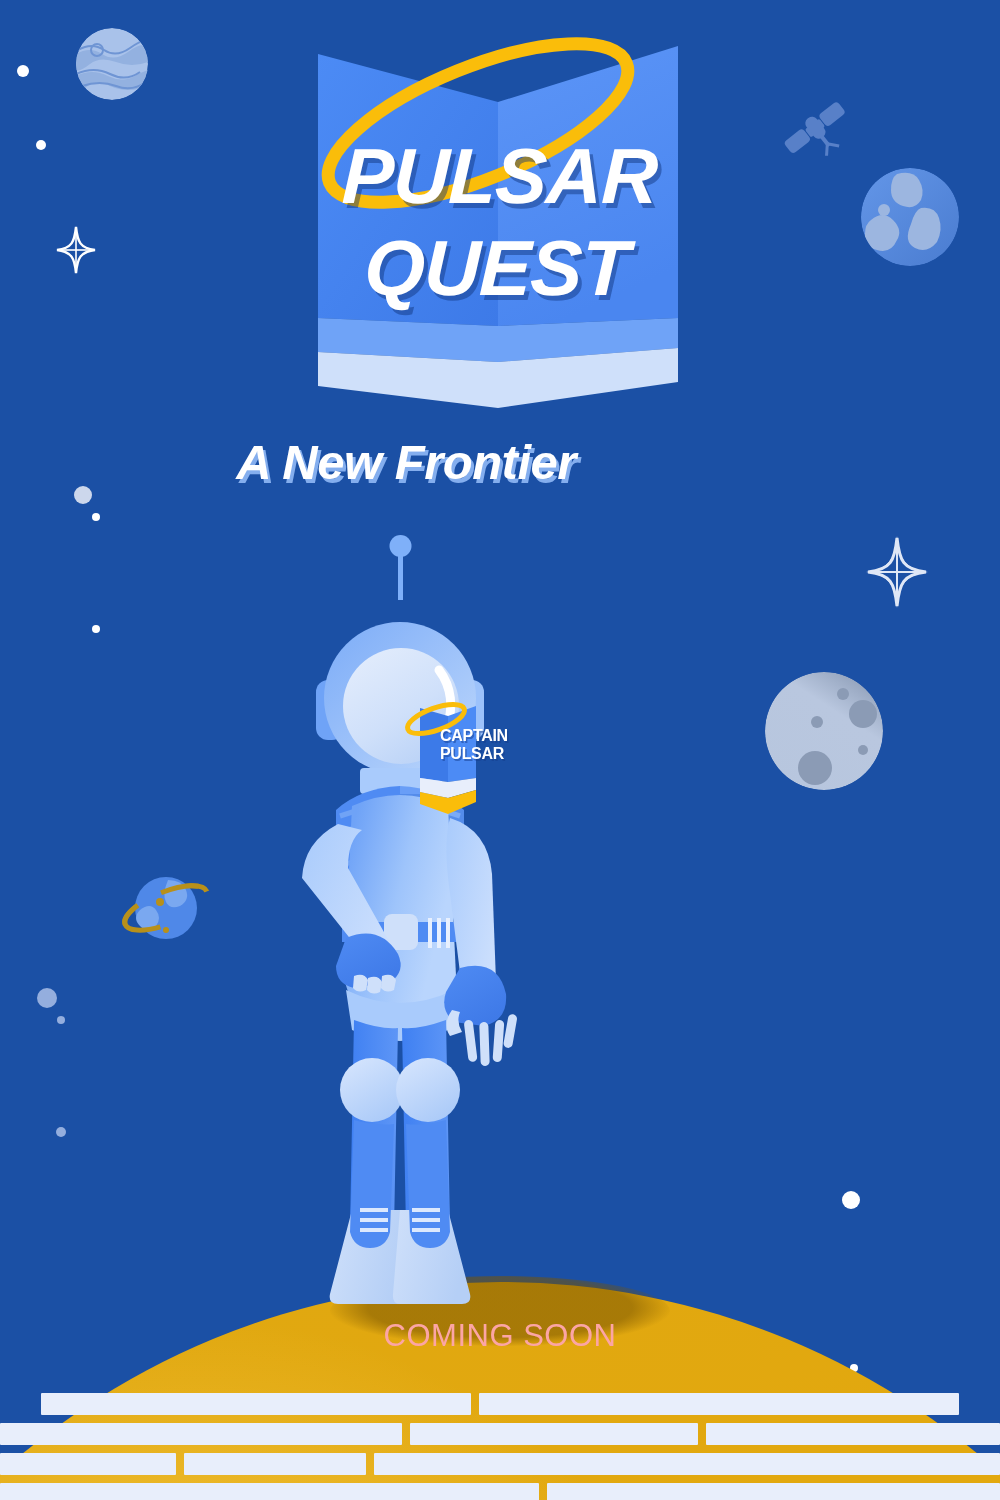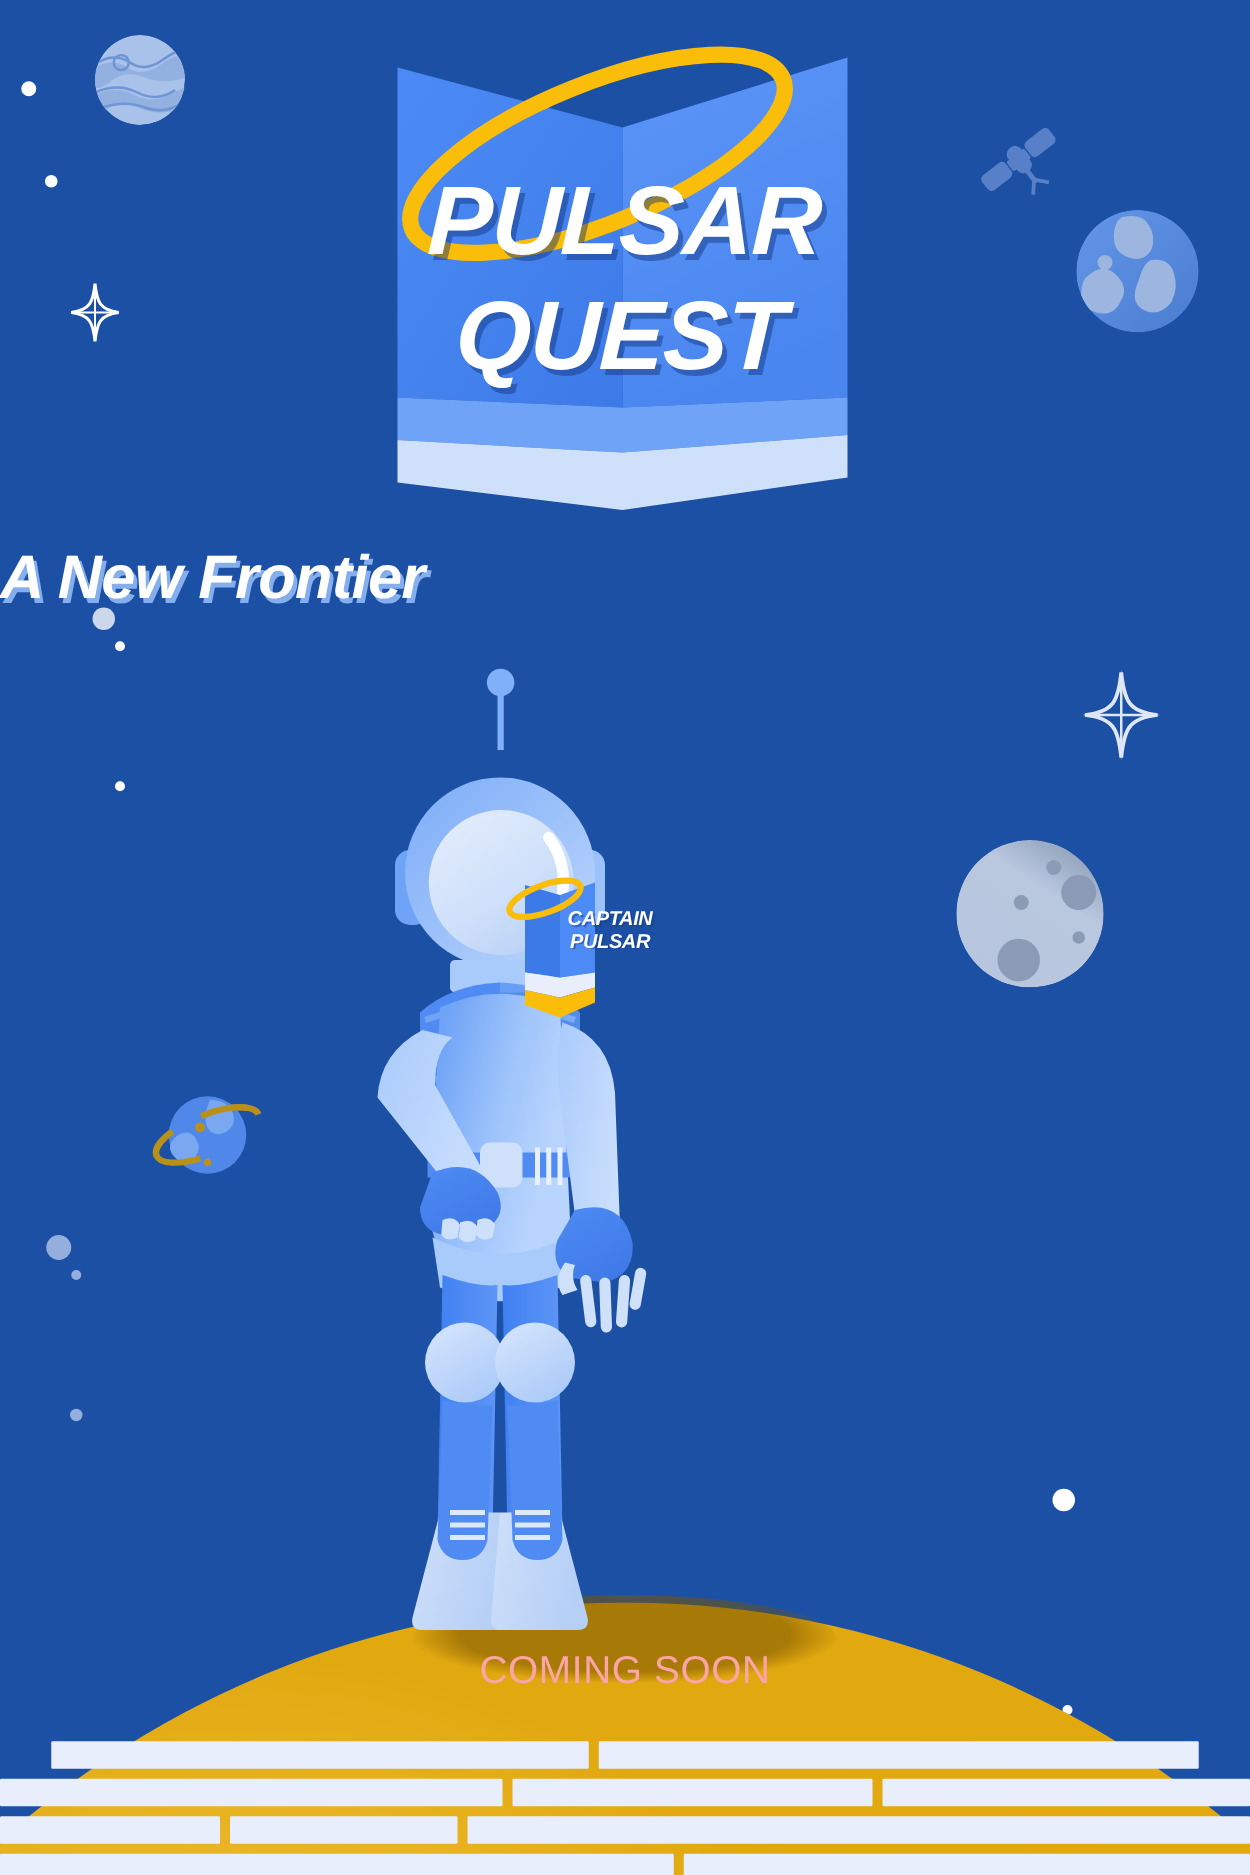--- a/index.html
+++ b/index.html
@@ -50,20 +50,21 @@
     letter-spacing:-1px;
     color:#ffffff;
     text-shadow:4px 5px 0 rgba(13,48,120,0.45);
     transform:skewX(-2deg);
   }
 
   #subtitle {
     position:absolute;
     left:0; top:434px;
     width:812px;
+    text-align:center;
     font-style:italic;
     font-weight:bold;
     font-size:49px;
     letter-spacing:-0.5px;
     color:#ffffff;
     text-shadow:3px 4px 0 rgba(150,190,250,0.85);
   }
 
   
   #ground {
@@ -110,22 +111,21 @@
   .bar { height:22px; background:#e8eefb; border-radius:1px; }
 
   
   #astro { position:absolute; left:300px; top:520px; width:400px; height:790px; }
   #astro svg { display:block; }
 
   .badge-text {
     position:absolute;
     left:440px; top:727px;
     width:96px;
-    text-align:center;
-    font-style:italic;
+    text-align:left;
     font-weight:bold;
     font-size:16px;
     line-height:18px;
     color:#ffffff;
     text-shadow:1.5px 1.5px 0 rgba(20,60,140,0.5);
     letter-spacing:-0.3px;
   }
 </style>
 </head>
 <body>

